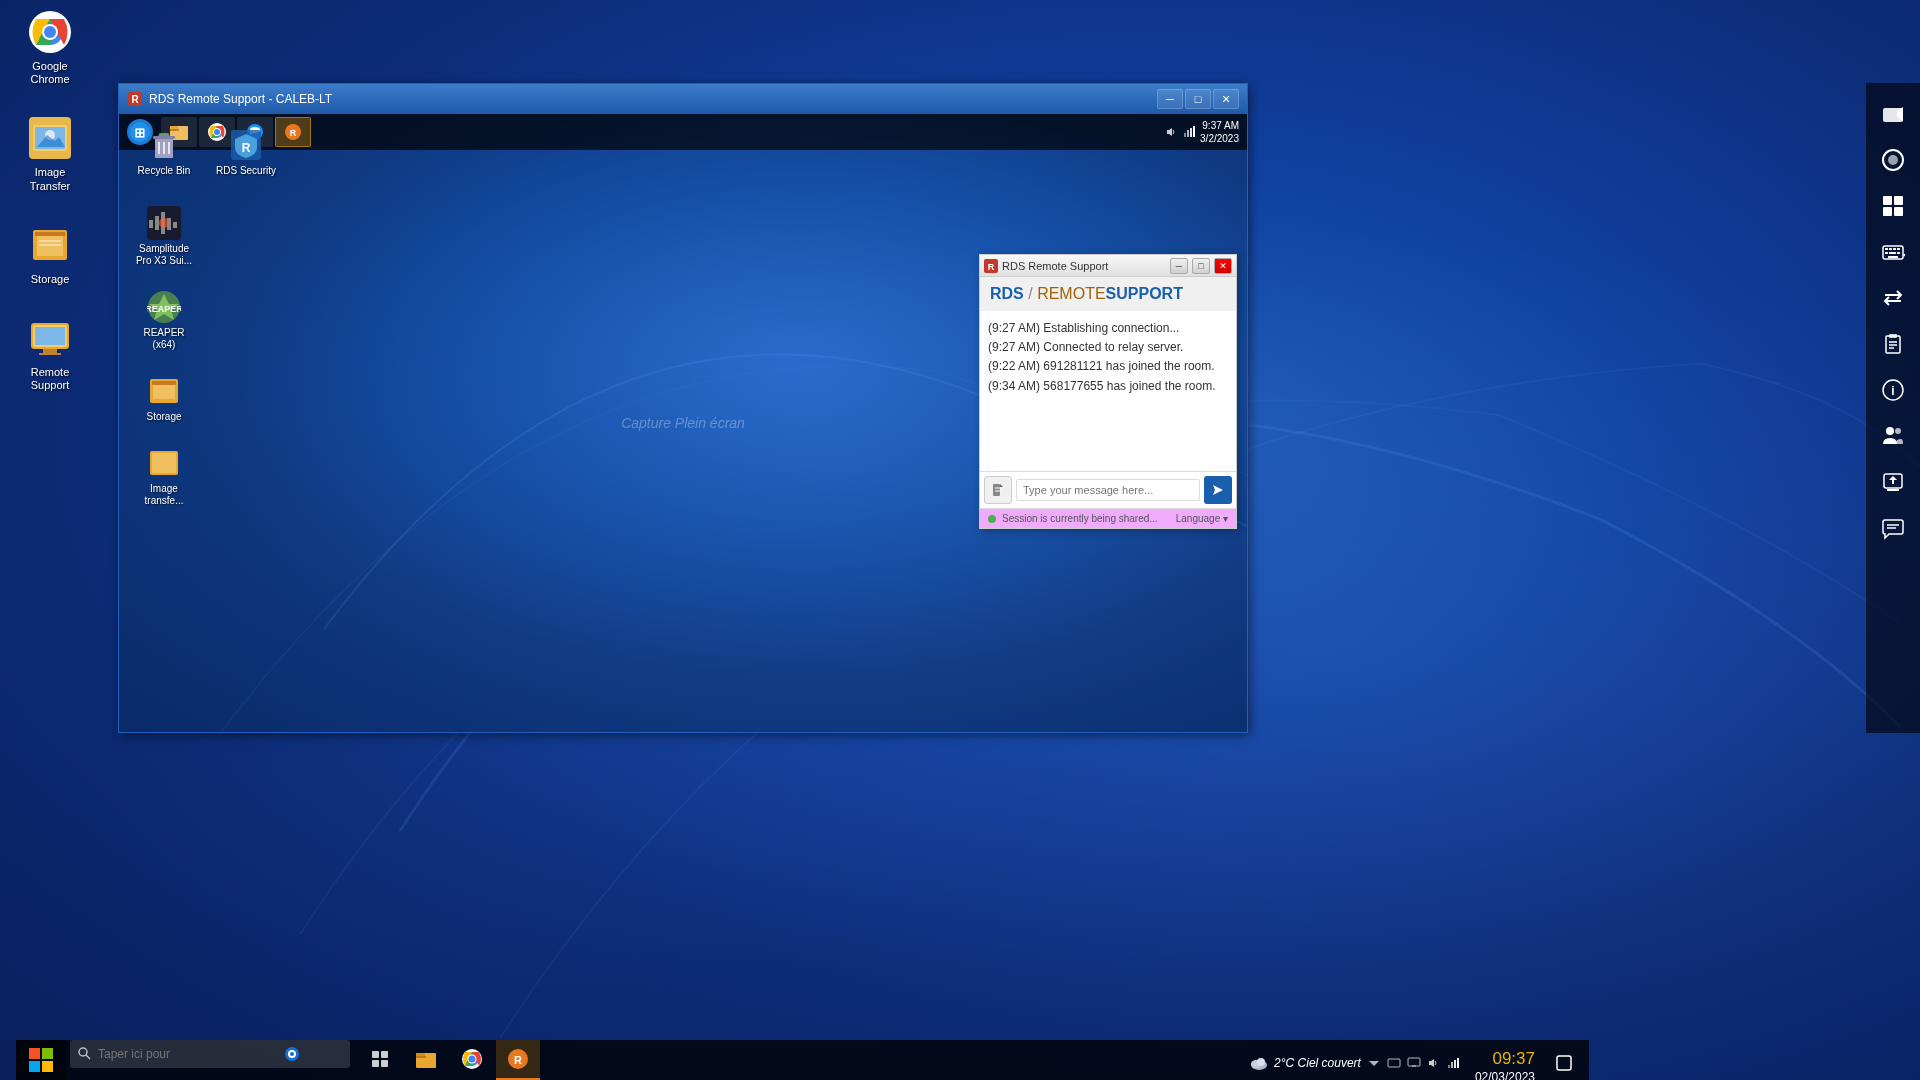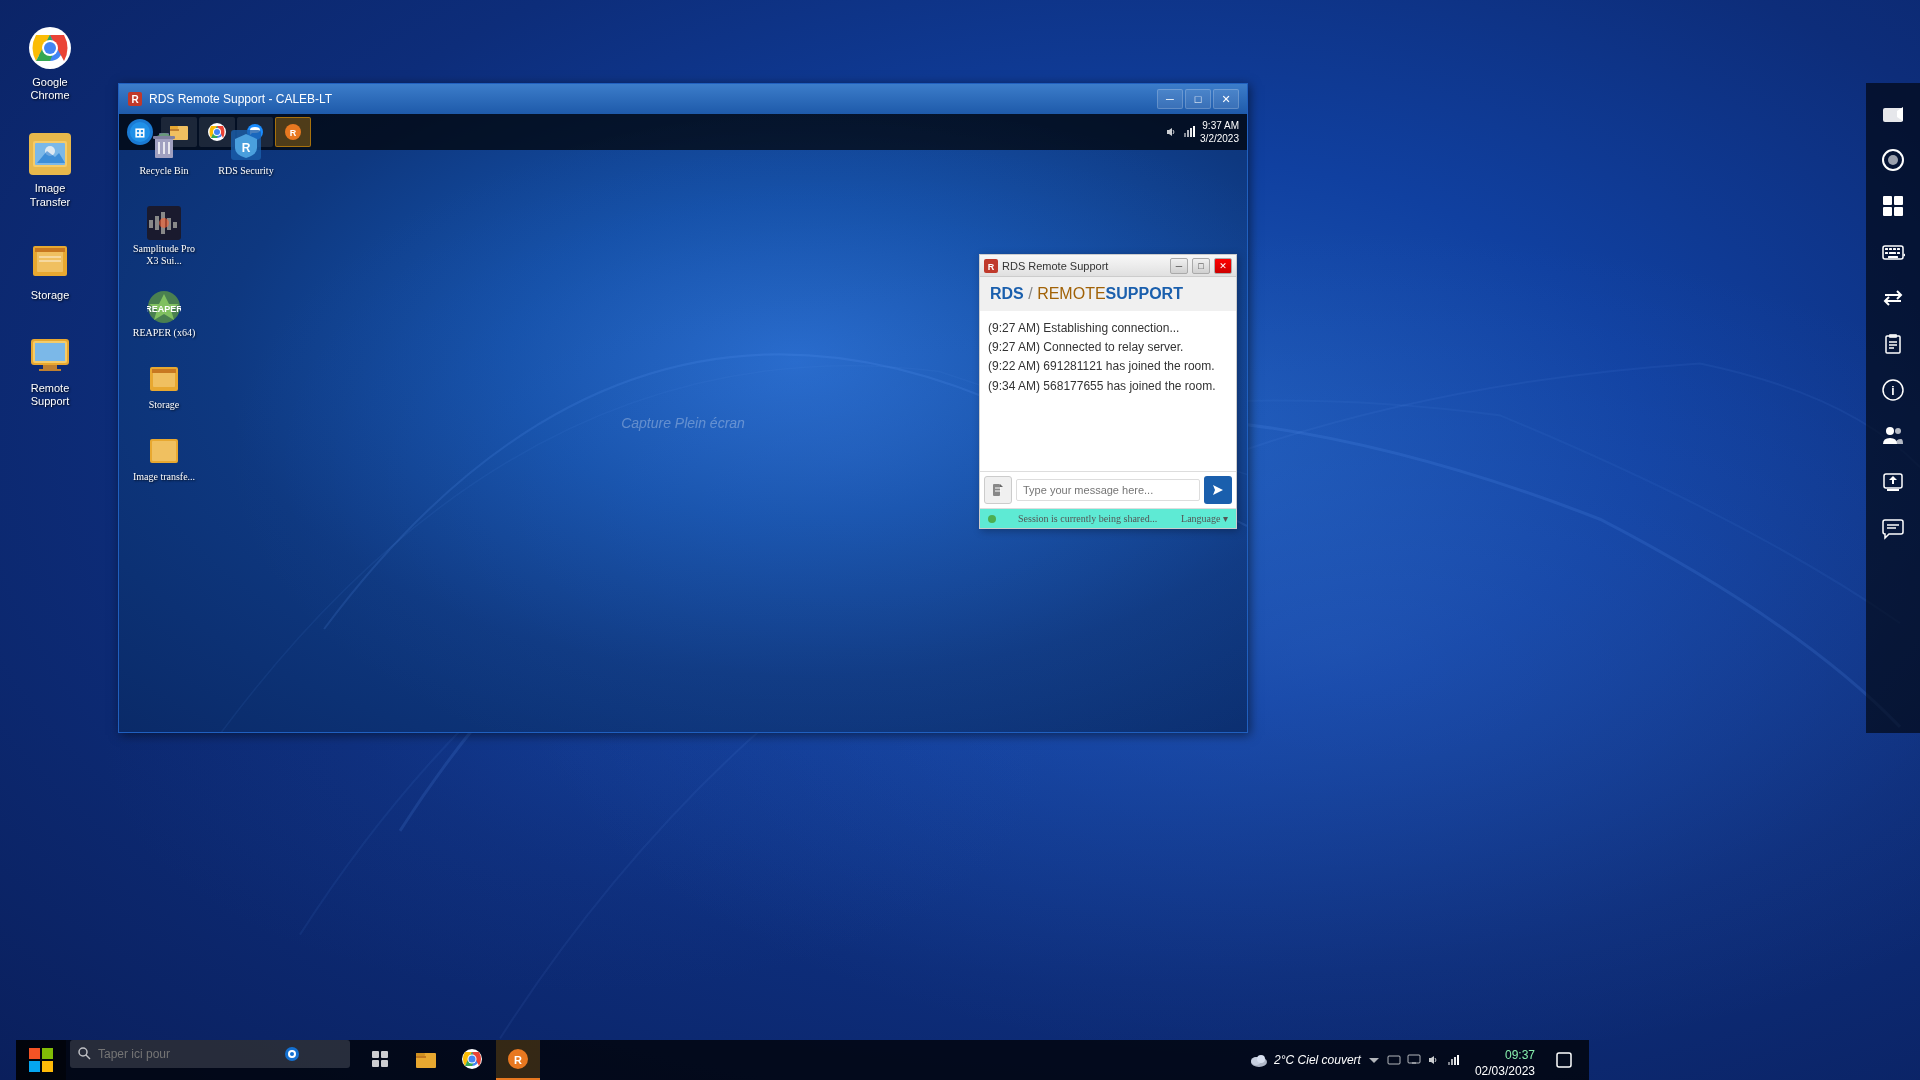--- a/index.html
+++ b/index.html
@@ -36,21 +36,21 @@
       position: absolute;
       top: 0; left: 0;
       width: 100%;
       height: 100%;
       pointer-events: none;
     }
 
     
     .desktop-icons-left {
       position: absolute;
-      top: 20px;
+      top: 4px;
       left: 10px;
       display: flex;
       flex-direction: column;
       gap: 20px;
     }
 
     .desktop-icon {
       display: flex;
       flex-direction: column;
       align-items: center;
@@ -256,21 +256,20 @@
       align-items: center;
       justify-content: center;
       margin-bottom: 2px;
     }
     .rds-icon .rds-icon-label {
       color: white;
       font-size: 10px;
       text-align: center;
       text-shadow: 1px 1px 2px rgba(0,0,0,0.8);
       line-height: 1.2;
-      font-family: Liberation Serif, serif;
     }
 
     
     .rds-taskbar {
       height: 36px;
       background: rgba(0,0,0,0.7);
       display: flex;
       align-items: center;
       padding: 0 4px;
       gap: 2px;
@@ -402,29 +401,28 @@
       background: #f0f0f0;
       border: 1px solid #ccc;
       border-radius: 3px;
       display: flex;
       align-items: center;
       justify-content: center;
       cursor: pointer;
     }
 
     .rds-chat-status {
-      background: #5eead4;
+      background: #f0abfc;
       border-top: 1px solid #ddd;
       padding: 4px 8px;
       display: flex;
       align-items: center;
-      gap: 22px;
+      gap: 6px;
       font-size: 10px;
       color: #555;
-      font-family: Liberation Serif, serif;
     }
     .status-dot {
       width: 8px;
       height: 8px;
       border-radius: 50%;
       background: #4CAF50;
     }
 
     
     .right-toolbar {
@@ -930,21 +928,21 @@
         </svg>
       <svg width="14" height="14" viewBox="0 0 14 14">
           <rect x="1" y="9" width="2" height="3" fill="white" opacity="0.5"></rect>
           <rect x="4" y="6" width="2" height="6" fill="white" opacity="0.7"></rect>
           <rect x="7" y="4" width="2" height="8" fill="white" opacity="0.9"></rect>
           <rect x="10" y="2" width="2" height="10" fill="white"></rect>
         </svg>
     </div>
 
     <div class="taskbar-clock">
-      <span style="font-size:12px;color:#86efac;margin-top:8px;">09:37</span>
+      <span style="font-size:17px;color:#eab308;margin-top:8px;">09:37</span>
       <span style="font-size:12px;color:white;">02/03/2023</span>
     </div>
 
     <div class="notification-icon">
       <svg width="16" height="16" viewBox="0 0 16 16">
         <rect x="1" y="1" width="14" height="14" rx="2" fill="none" stroke="white" stroke-width="1.5"></rect>
       </svg>
     </div>
   </div>
 </div>

